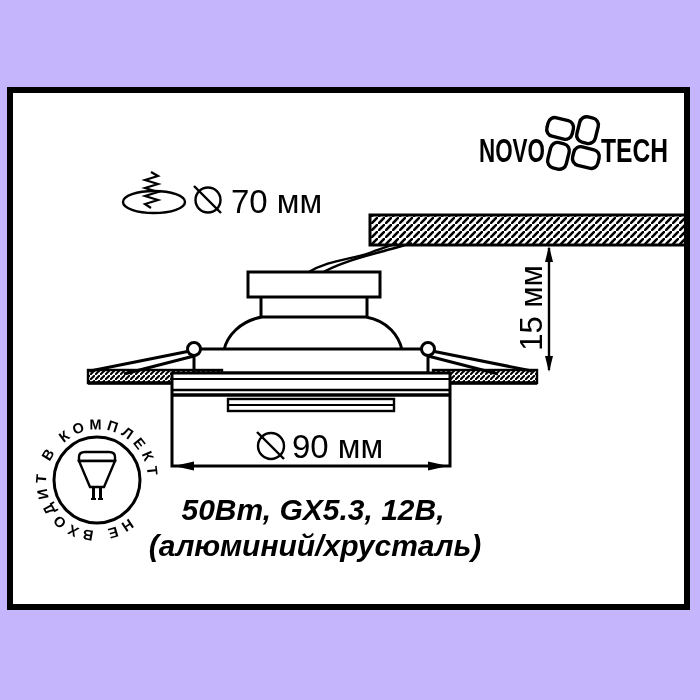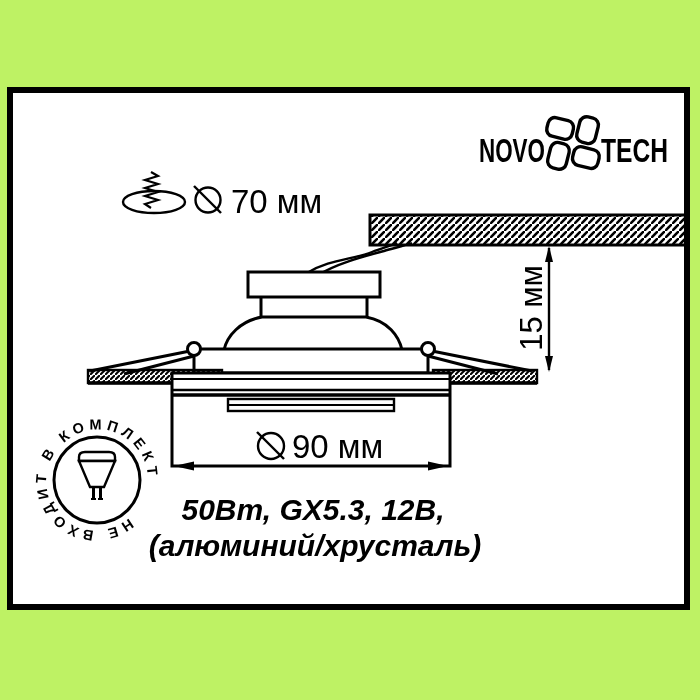--- a/index.html
+++ b/index.html
@@ -1,16 +1,16 @@
 <!DOCTYPE html>
 <html><head>
 <meta charset="utf-8">
 <style>
   html,body{margin:0;padding:0;background:#ffffff;}
-  .stage{position:relative;width:700px;height:700px;background:#bef264;overflow:hidden;
+  .stage{position:relative;width:700px;height:700px;background:#c4b5fd;overflow:hidden;
          font-family:"Liberation Sans",sans-serif;}
   svg text{font-family:"Liberation Sans",sans-serif;fill:#000000;}
   .dim-label{font-size:33px;font-weight:400;}
   .depth-label{font-size:31px;font-weight:400;}
   .logo-text{font-size:33px;font-weight:bold;}
   .spec-text{font-size:30px;font-weight:bold;font-style:italic;}
   .stamp-text{font-size:14.5px;font-weight:bold;letter-spacing:4.5px;}
 </style>
 </head>
 <body>

